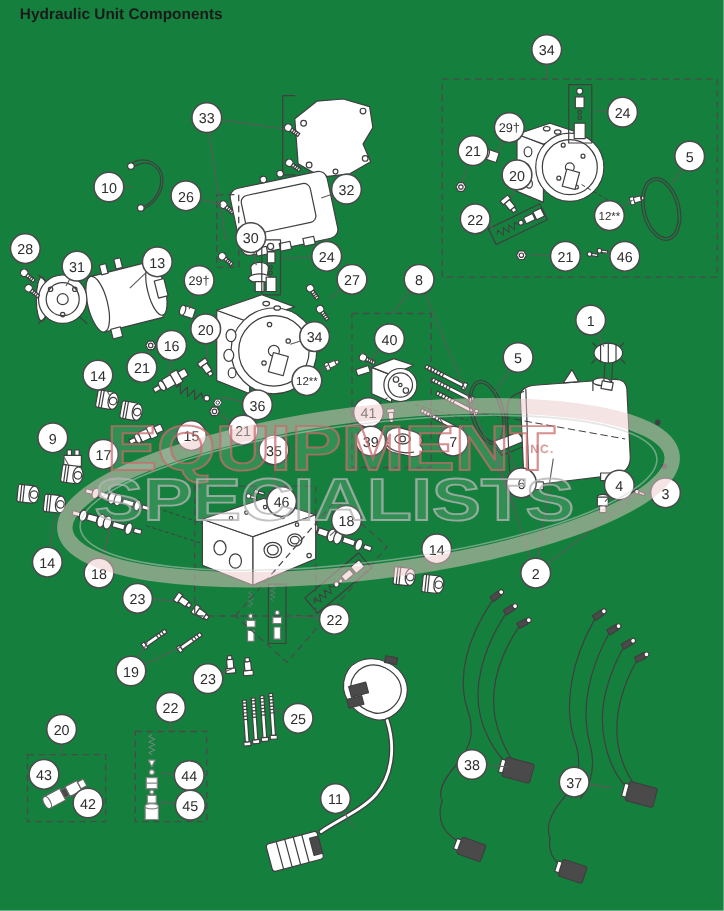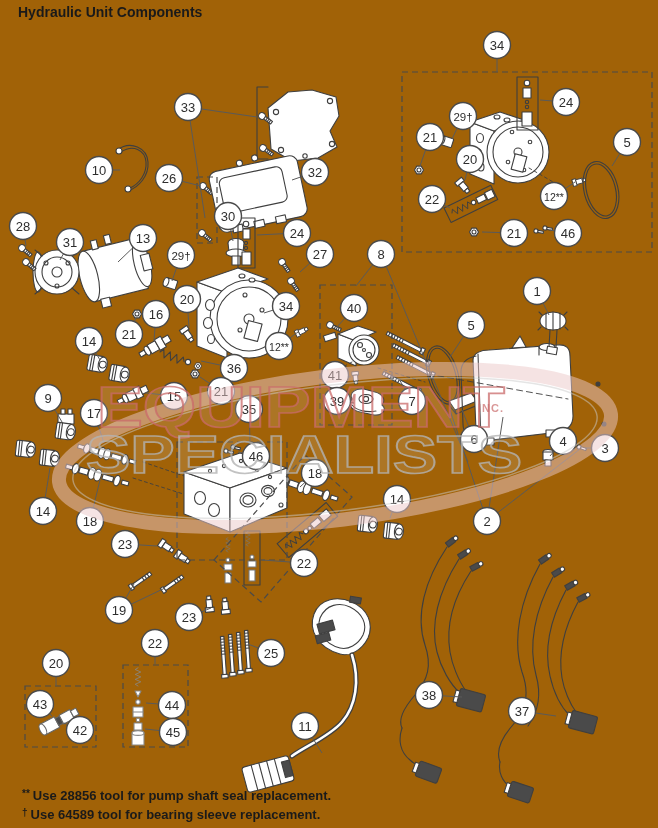--- a/index.html
+++ b/index.html
@@ -1,16 +1,16 @@
 <!DOCTYPE html>
 <html><head>
 <meta charset="utf-8">
 <style>
   html,body{margin:0;padding:0;background:#ffffff;}
-  .page{position:relative;width:658px;height:828px;background:#a16207;overflow:hidden;
+  .page{position:relative;width:658px;height:828px;background:#15803d;overflow:hidden;
         font-family:"Liberation Sans", sans-serif;}
   .page svg{position:absolute;left:0;top:0;}
   .title{position:absolute;left:18px;top:4px;font-size:14px;font-weight:bold;color:#1a1a1a;}
   .footnotes{position:absolute;left:22px;top:785px;font-size:13px;font-weight:bold;color:#1a1a1a;line-height:17px;}
   .fmark{font-size:10px;vertical-align:3px;margin-right:3px;}
   text{font-family:"Liberation Sans", sans-serif;}
 </style>
 </head>
 <body>
 
@@ -810,21 +810,13 @@
       <g transform="rotate(-7 335 448)" opacity="0.5">
         <ellipse cx="335" cy="448" rx="278" ry="72" fill="none" stroke="#ecc9c9" stroke-width="14"></ellipse>
         <ellipse cx="335" cy="448" rx="264" ry="63" fill="none" stroke="#cccccc" stroke-width="1.4"></ellipse>
       </g>
       <text id="wm-line1" x="97" y="427" textLength="408" lengthAdjust="spacingAndGlyphs" font-size="58" font-weight="bold" fill="#ffffff" fill-opacity="0.12" stroke="#c96a6a" stroke-width="1.7" stroke-opacity="0.75">EQUIPMENT</text>
       <text id="wm-line2" x="86" y="473" textLength="436" lengthAdjust="spacingAndGlyphs" font-size="54" font-weight="bold" fill="#ffffff" fill-opacity="0.12" stroke="#b3b3b3" stroke-width="1.7" stroke-opacity="0.8">SPECIALISTS</text>
       <text id="wm-inc" x="478" y="412" font-size="11" font-weight="bold" fill="#c96a6a" fill-opacity="0.7" letter-spacing="1">INC.</text>
     </g>
   </svg>
 
-  <div class="footnotes">
-    <div>
-      <span class="fmark">**</span><span>Use 28856 tool for pump shaft seal replacement.</span>
-    </div>
-    <div>
-      <span class="fmark">†</span><span>Use 64589 tool for bearing sleeve replacement.</span>
-    </div>
-  </div>
 </div>
 
 </body></html>

